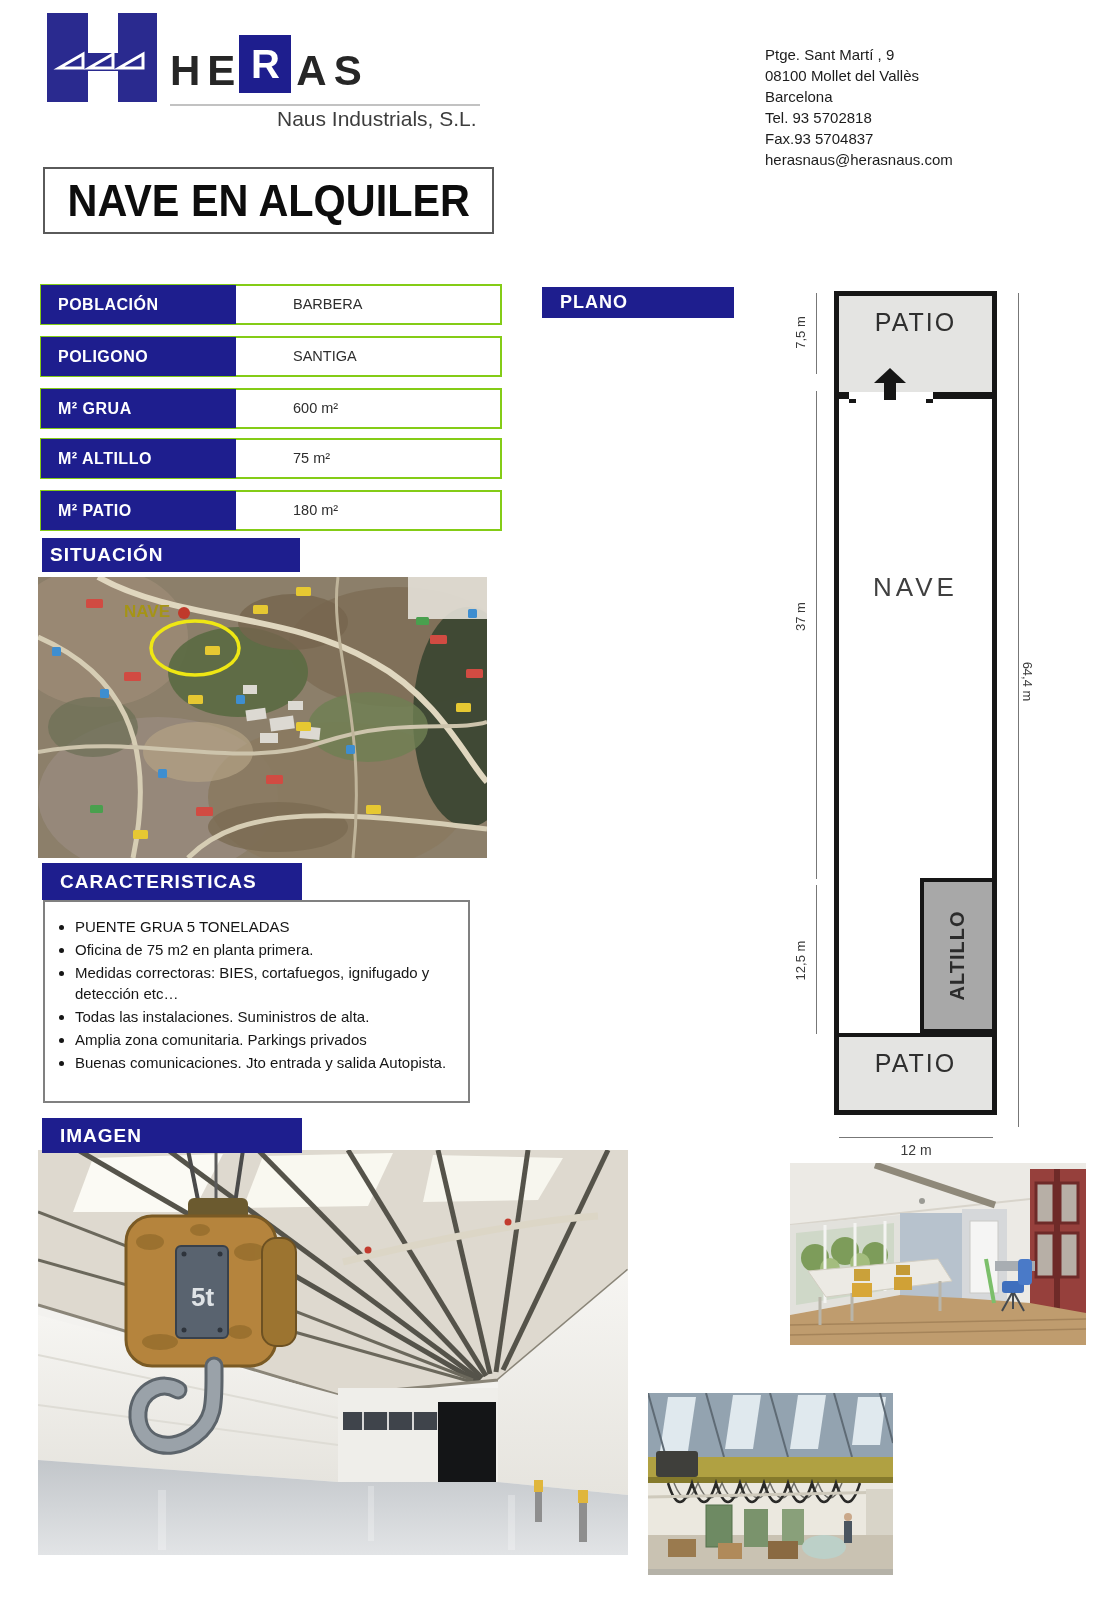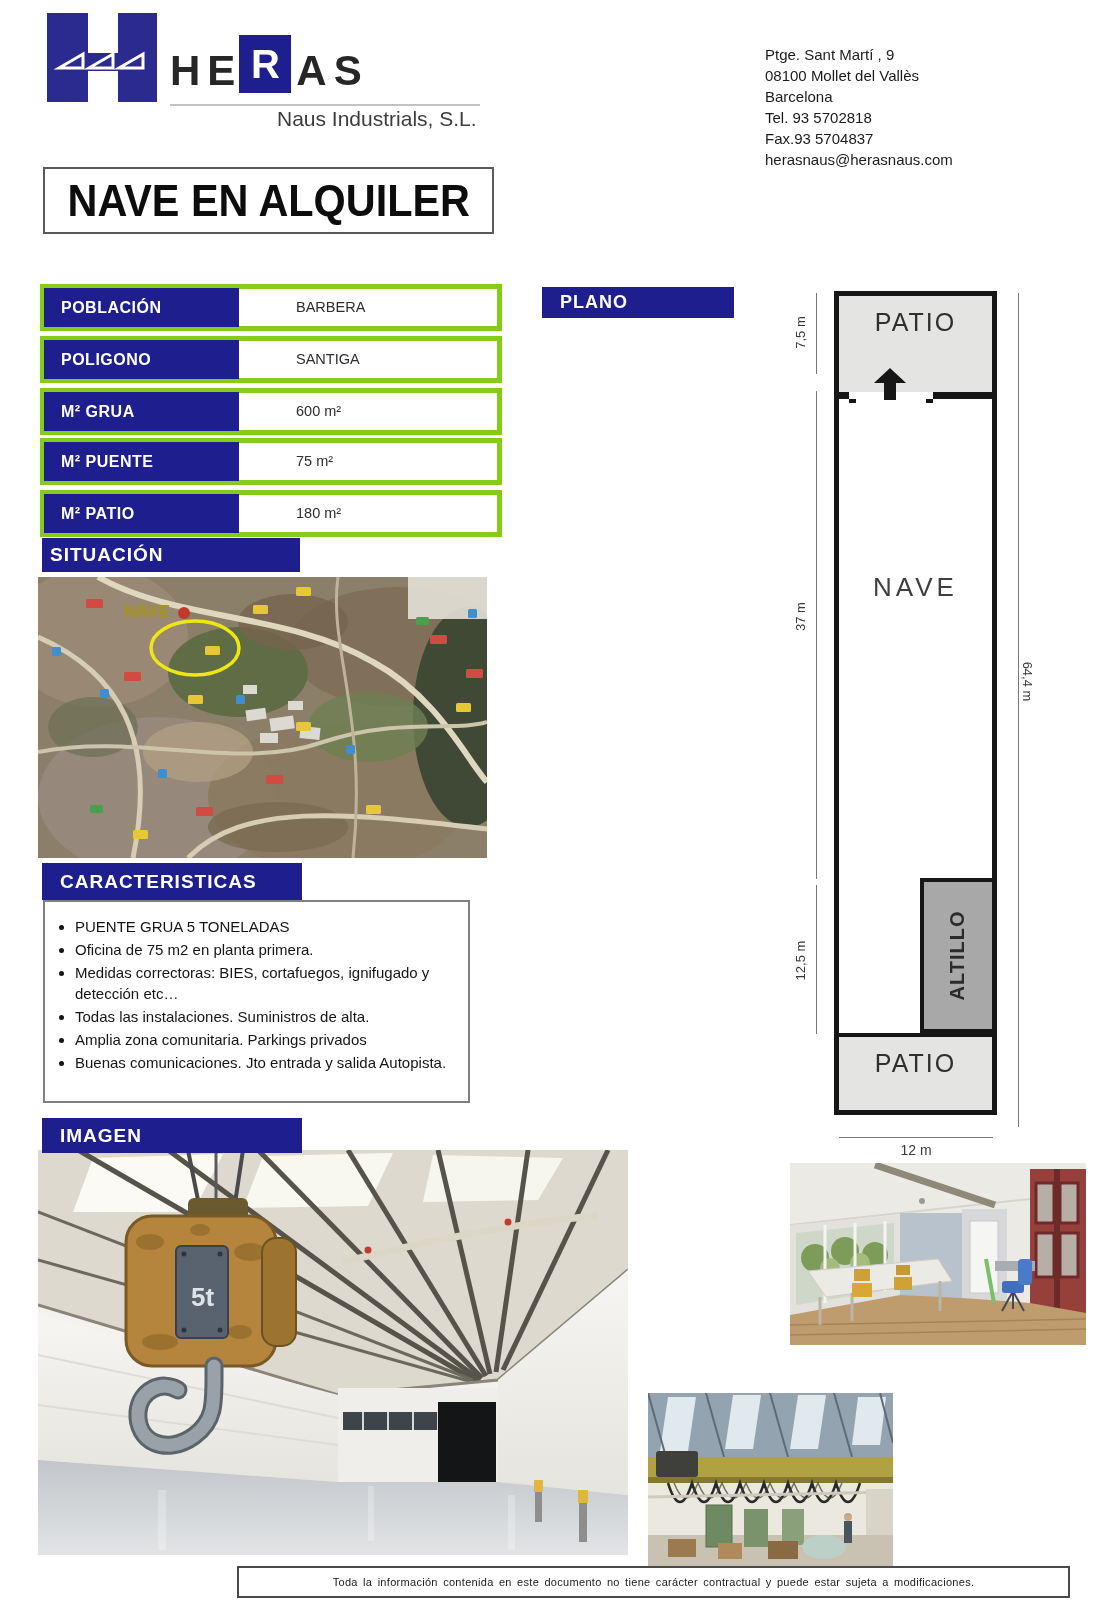--- a/index.html
+++ b/index.html
@@ -18,21 +18,21 @@
   .logo-subtitle { position:absolute; left:277px; top:107px; font-size:21px; color:#3d3d3d; }
   .contact { position:absolute; left:765px; top:12px; font-size:15px; line-height:21px; color:#1c1c1c;margin-top:32px; }
 
   
   .title-box { position:absolute; left:43px; top:167px; width:447px; height:63px; border:2px solid #5a5a5a;
                display:flex; align-items:center; justify-content:center; }
   .title-box span { display:inline-block; font-size:45px; font-weight:bold; color:#0d0d0d;
                     transform:scaleX(.92); white-space:nowrap; }
 
   
-  .frow { position:absolute; left:40px; width:452px; height:37px; background:#fff; border:5px solid #84cc16; }
+  .frow { position:absolute; left:40px; width:452px; height:37px; background:#fff; border:2px solid #84cc16;padding-left:6px; }
   .frow .flabel { position:absolute; left:-1px; top:-1px; width:195px; height:39px; background:var(--blue);
                   color:#fff; font-weight:bold; font-size:16px; letter-spacing:.5px;
                   line-height:39px; padding-left:17px; box-sizing:border-box; }
   .frow .fvalue { position:absolute; left:207px; top:0; line-height:37px; font-size:14.5px; color:#2e2e2e;margin-left:44px; }
 
   
   .bar { position:absolute; background:var(--blue); color:#fff; font-weight:bold; font-size:19px;
          letter-spacing:1px; padding-left:18px; box-sizing:border-box; }
 
   
@@ -119,21 +119,21 @@
   </div>
   <div class="frow" style="top:336px">
     <div class="flabel">POLIGONO</div>
     <div class="fvalue">SANTIGA</div>
   </div>
   <div class="frow" style="top:388px">
     <div class="flabel">M² GRUA</div>
     <div class="fvalue">600 m²</div>
   </div>
   <div class="frow" style="top:438px">
-    <div class="flabel">M² PUENTE</div>
+    <div class="flabel">M² ALTILLO</div>
     <div class="fvalue">75 m²</div>
   </div>
   <div class="frow" style="top:490px">
     <div class="flabel">M² PATIO</div>
     <div class="fvalue">180 m²</div>
   </div>
 
   <div class="bar" style="left:42px; top:538px; width:258px; height:34px; line-height:34px;padding-left:8px;">
     <span>SITUACIÓN</span>
   </div>
@@ -462,15 +462,14 @@
       <rect x="20" y="146" width="28" height="18" fill="#9a7a4e"></rect>
       <rect x="70" y="150" width="24" height="16" fill="#b08a5a"></rect>
       <rect x="120" y="148" width="30" height="18" fill="#8a6a42"></rect>
       <ellipse cx="176" cy="154" rx="22" ry="12" fill="#bcd0c8"></ellipse>
       <rect x="196" y="128" width="8" height="22" fill="#4a5560"></rect>
         <circle cx="200" cy="124" r="4" fill="#caa88a"></circle>
       <rect x="0" y="176" width="245" height="6" fill="#b5b2a8"></rect>
     </g>
   </svg>
 
-  <div class="footer-box">Toda la información contenida en este documento no tiene carácter contractual y puede estar sujeta a modificaciones.</div>
 
 </div>
 
 </body></html>

